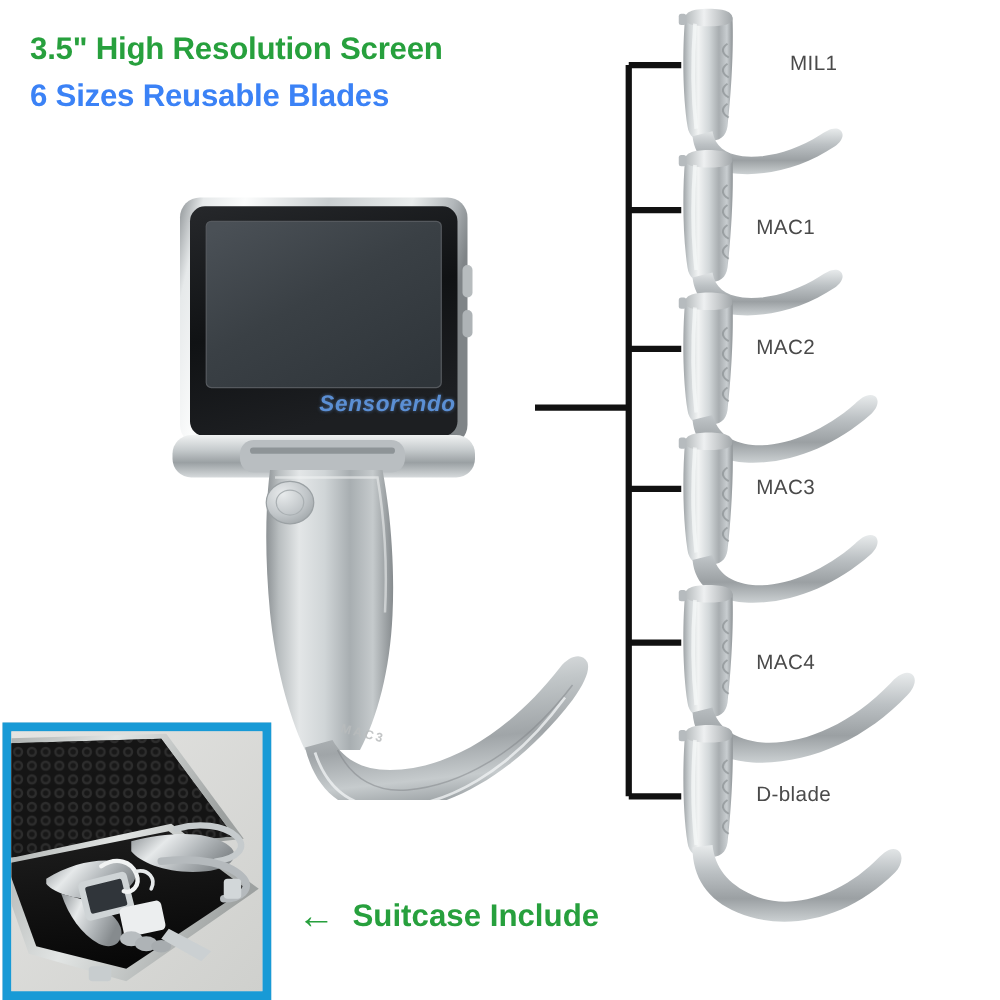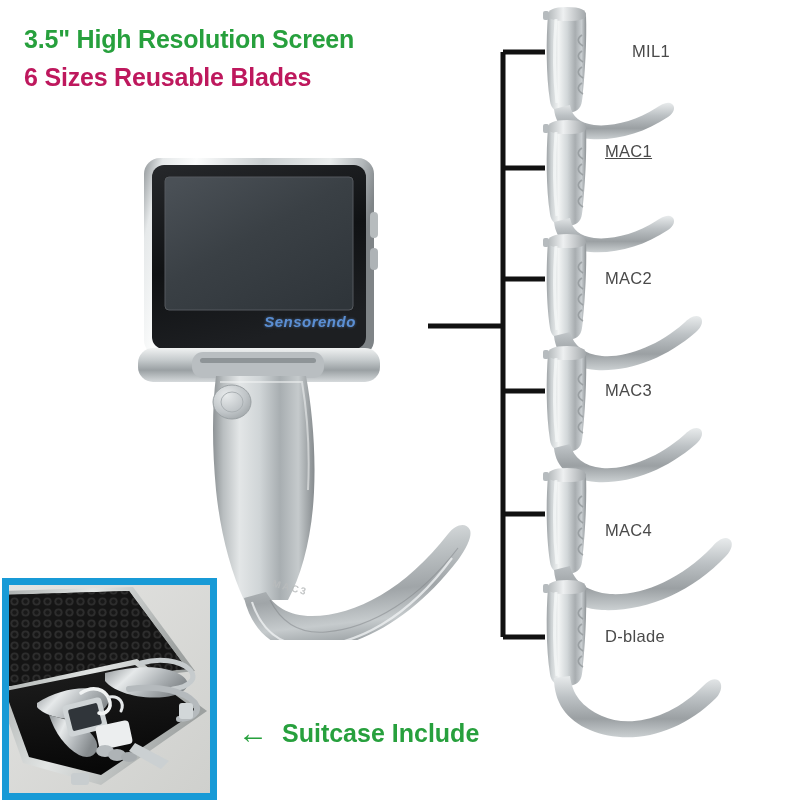--- a/index.html
+++ b/index.html
@@ -24,21 +24,21 @@
   .blade-label{
     position:absolute;font-size:16.5px;color:#4a4a4a;
     letter-spacing:0.3px;white-space:nowrap;
   }
 
   
   .device{position:absolute;left:120px;top:150px;width:380px;height:490px;}
 
   .logo-text{
     position:absolute;left:0;top:0;width:100%;text-align:center;
-    font-style:italic;font-weight:bold;font-size:15px;
+    font-style:italic;font-weight:bold;font-size:18px;
     color:#5b8fd4;letter-spacing:0.5px;
     text-shadow:0 0 3px rgba(110,160,230,.55);
   }
   .blade-emboss{
     position:absolute;font-size:10px;color:#b9bcbd;letter-spacing:2px;
     transform:rotate(14deg);opacity:.85;font-weight:bold;
   }
 
   
   .inset{
@@ -57,21 +57,21 @@
   }
   .caption .arrow{font-size:30px;line-height:1;font-weight:bold;}
 </style>
 </head>
 <body>
 
 <div id="stage">
 
   <div class="headline">
     <div class="line" style="color: rgb(39, 160, 61);">3.5" High Resolution Screen</div>
-    <div class="line" style="color: #be185d;">6 Sizes Reusable Blades</div>
+    <div class="line" style="color: #3b82f6;">6 Sizes Reusable Blades</div>
   </div>
 
   <svg class="tree" viewBox="0 0 800 800" xmlns="http://www.w3.org/2000/svg">
     <g id="tree-lines" stroke="#111111" stroke-width="5" fill="none" stroke-linecap="butt">
         <path d="M503,52 L503,637"></path>
         <path d="M428,326 L503,326"></path>
         <path d="M503,52 L545,52"></path>
         <path d="M503,168 L545,168"></path>
         <path d="M503,279 L545,279"></path>
         <path d="M503,391 L545,391"></path>
@@ -168,21 +168,21 @@
           <path d="M42,78 C36,82 38,86 43,89" fill="none" stroke="#8c9194" stroke-width="1.6" opacity=".7"></path>
           <path d="M16,14 C14,40 14,72 17,98" fill="none" stroke="#f6f8f8" stroke-width="3" opacity=".75"></path>
           <rect x="3" y="6" width="6" height="9" rx="2" fill="#b6bbbe"></rect>
           <path d="M4,100 C4,124 16,142 40,152 C78,168 128,158 166,120 C172,114 173,105 168,102 C162,99 156,105 150,111 C118,142 78,150 52,138 C32,129 22,116 20,98 Z" fill="url(#bladeArm)" transform="translate(10,0)"></path>
         </g>
       </g>
   </svg>
 
   <div id="blade-labels">
       <div class="blade-label" style="left: 604px; top: 42px; margin-left: 28px;">MIL1</div>
-      <div class="blade-label" style="left: 605px; top: 142px; text-decoration: underline;">MAC1</div>
+      <div class="blade-label" style="left: 605px; top: 173px;">MAC1</div>
       <div class="blade-label" style="left: 605px; top: 269px; text-align: right;">MAC2</div>
       <div class="blade-label" style="left: 605px; top: 381px;">MAC3</div>
       <div class="blade-label" style="left: 605px; top: 504px; margin-top: 17px;">MAC4</div>
       <div class="blade-label" style="left: 605px; top: 627px; text-align: right;">D-blade</div>
     </div>
 
   <div class="device">
     <svg width="380" height="490" viewBox="0 0 380 490" xmlns="http://www.w3.org/2000/svg">
       <defs>
         <linearGradient id="bezelG" x1="0" y1="0" x2="1" y2="0.2">

